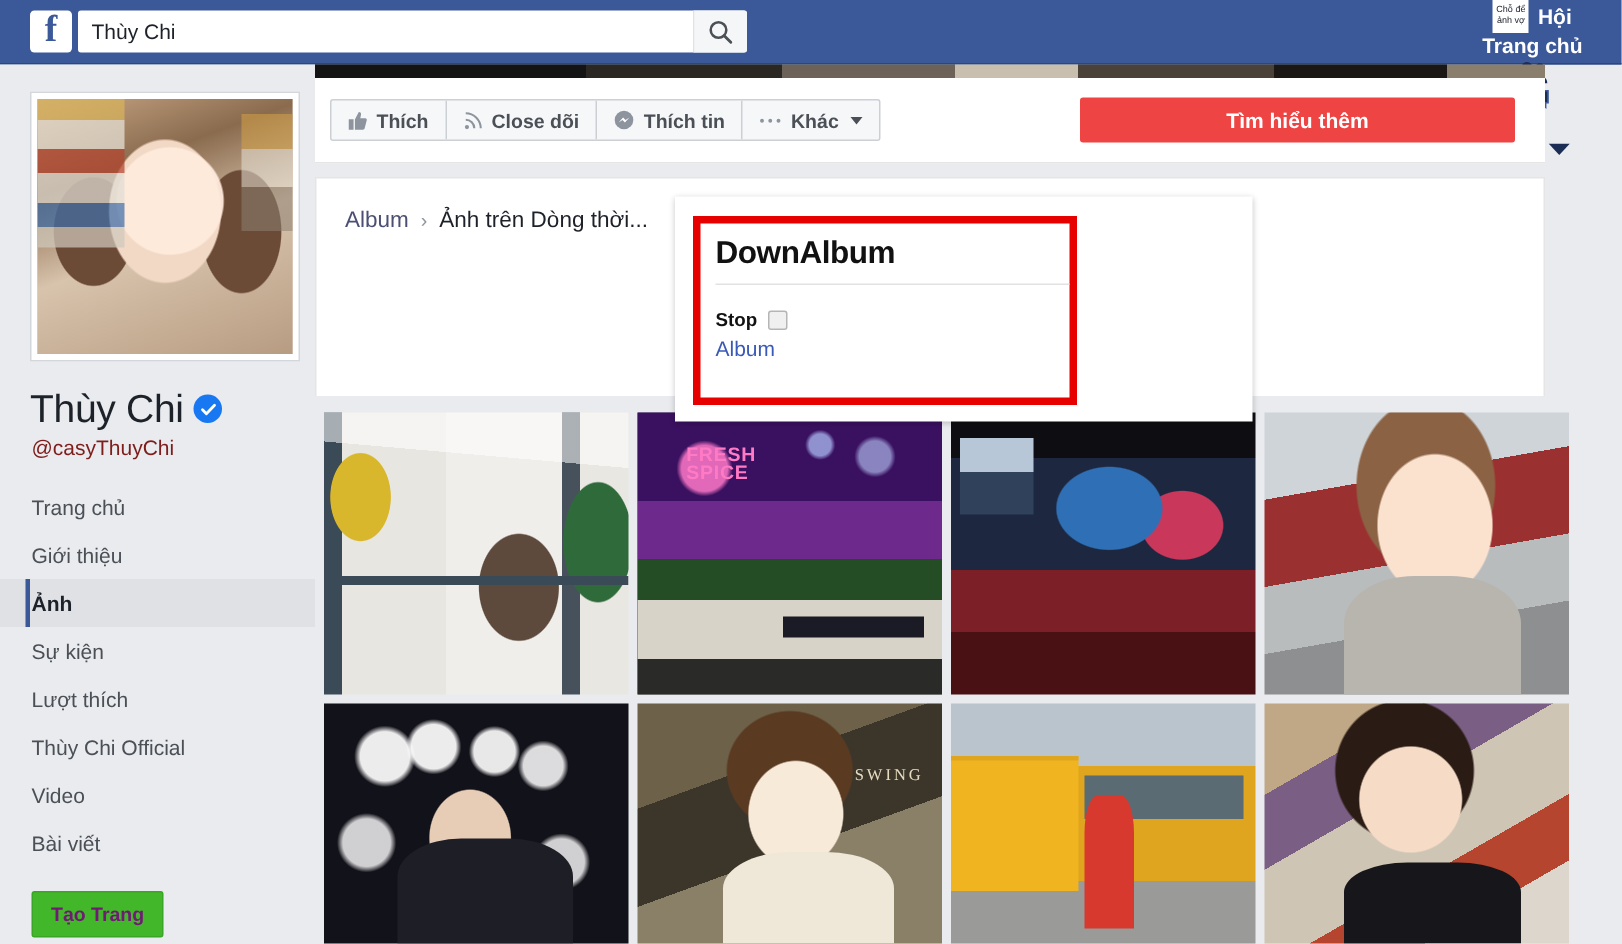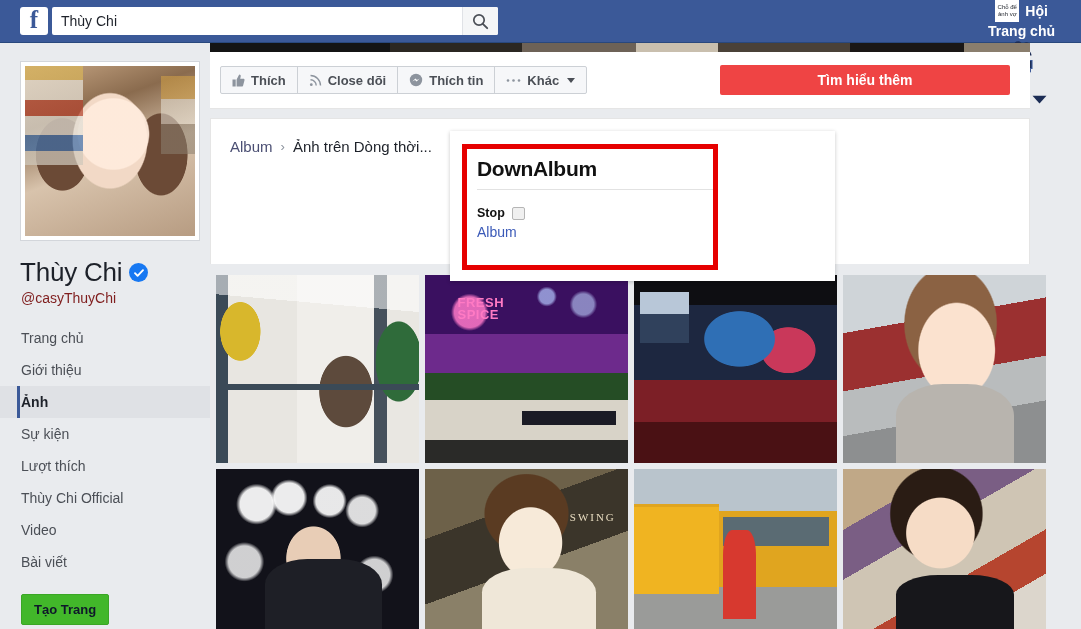--- a/index.html
+++ b/index.html
@@ -144,21 +144,21 @@
   .nav-item.active {
     background: #dfe1e5; color: #1d2129; font-weight: bold;
   }
   .nav-item.active::before {
     content: ""; position: absolute; left: 17px; top: 0;
     width: 3px; height: 32px; background: #3b5998;
   }
   #create-page-btn {
     margin: 16px 0 0 21px;
     display: inline-block;
-    background: #42b72a; color: #0f172a;
+    background: #42b72a; color: #701a75;
     font-size: 13px; font-weight: bold;
     padding: 7px 12px; border-radius: 2px;
     border: 1px solid #3aa625; cursor: pointer;
   }
 
   
   #maincol {
     position: absolute; left: 210px; top: 43px;
     width: 820px; height: 586px;
   }

